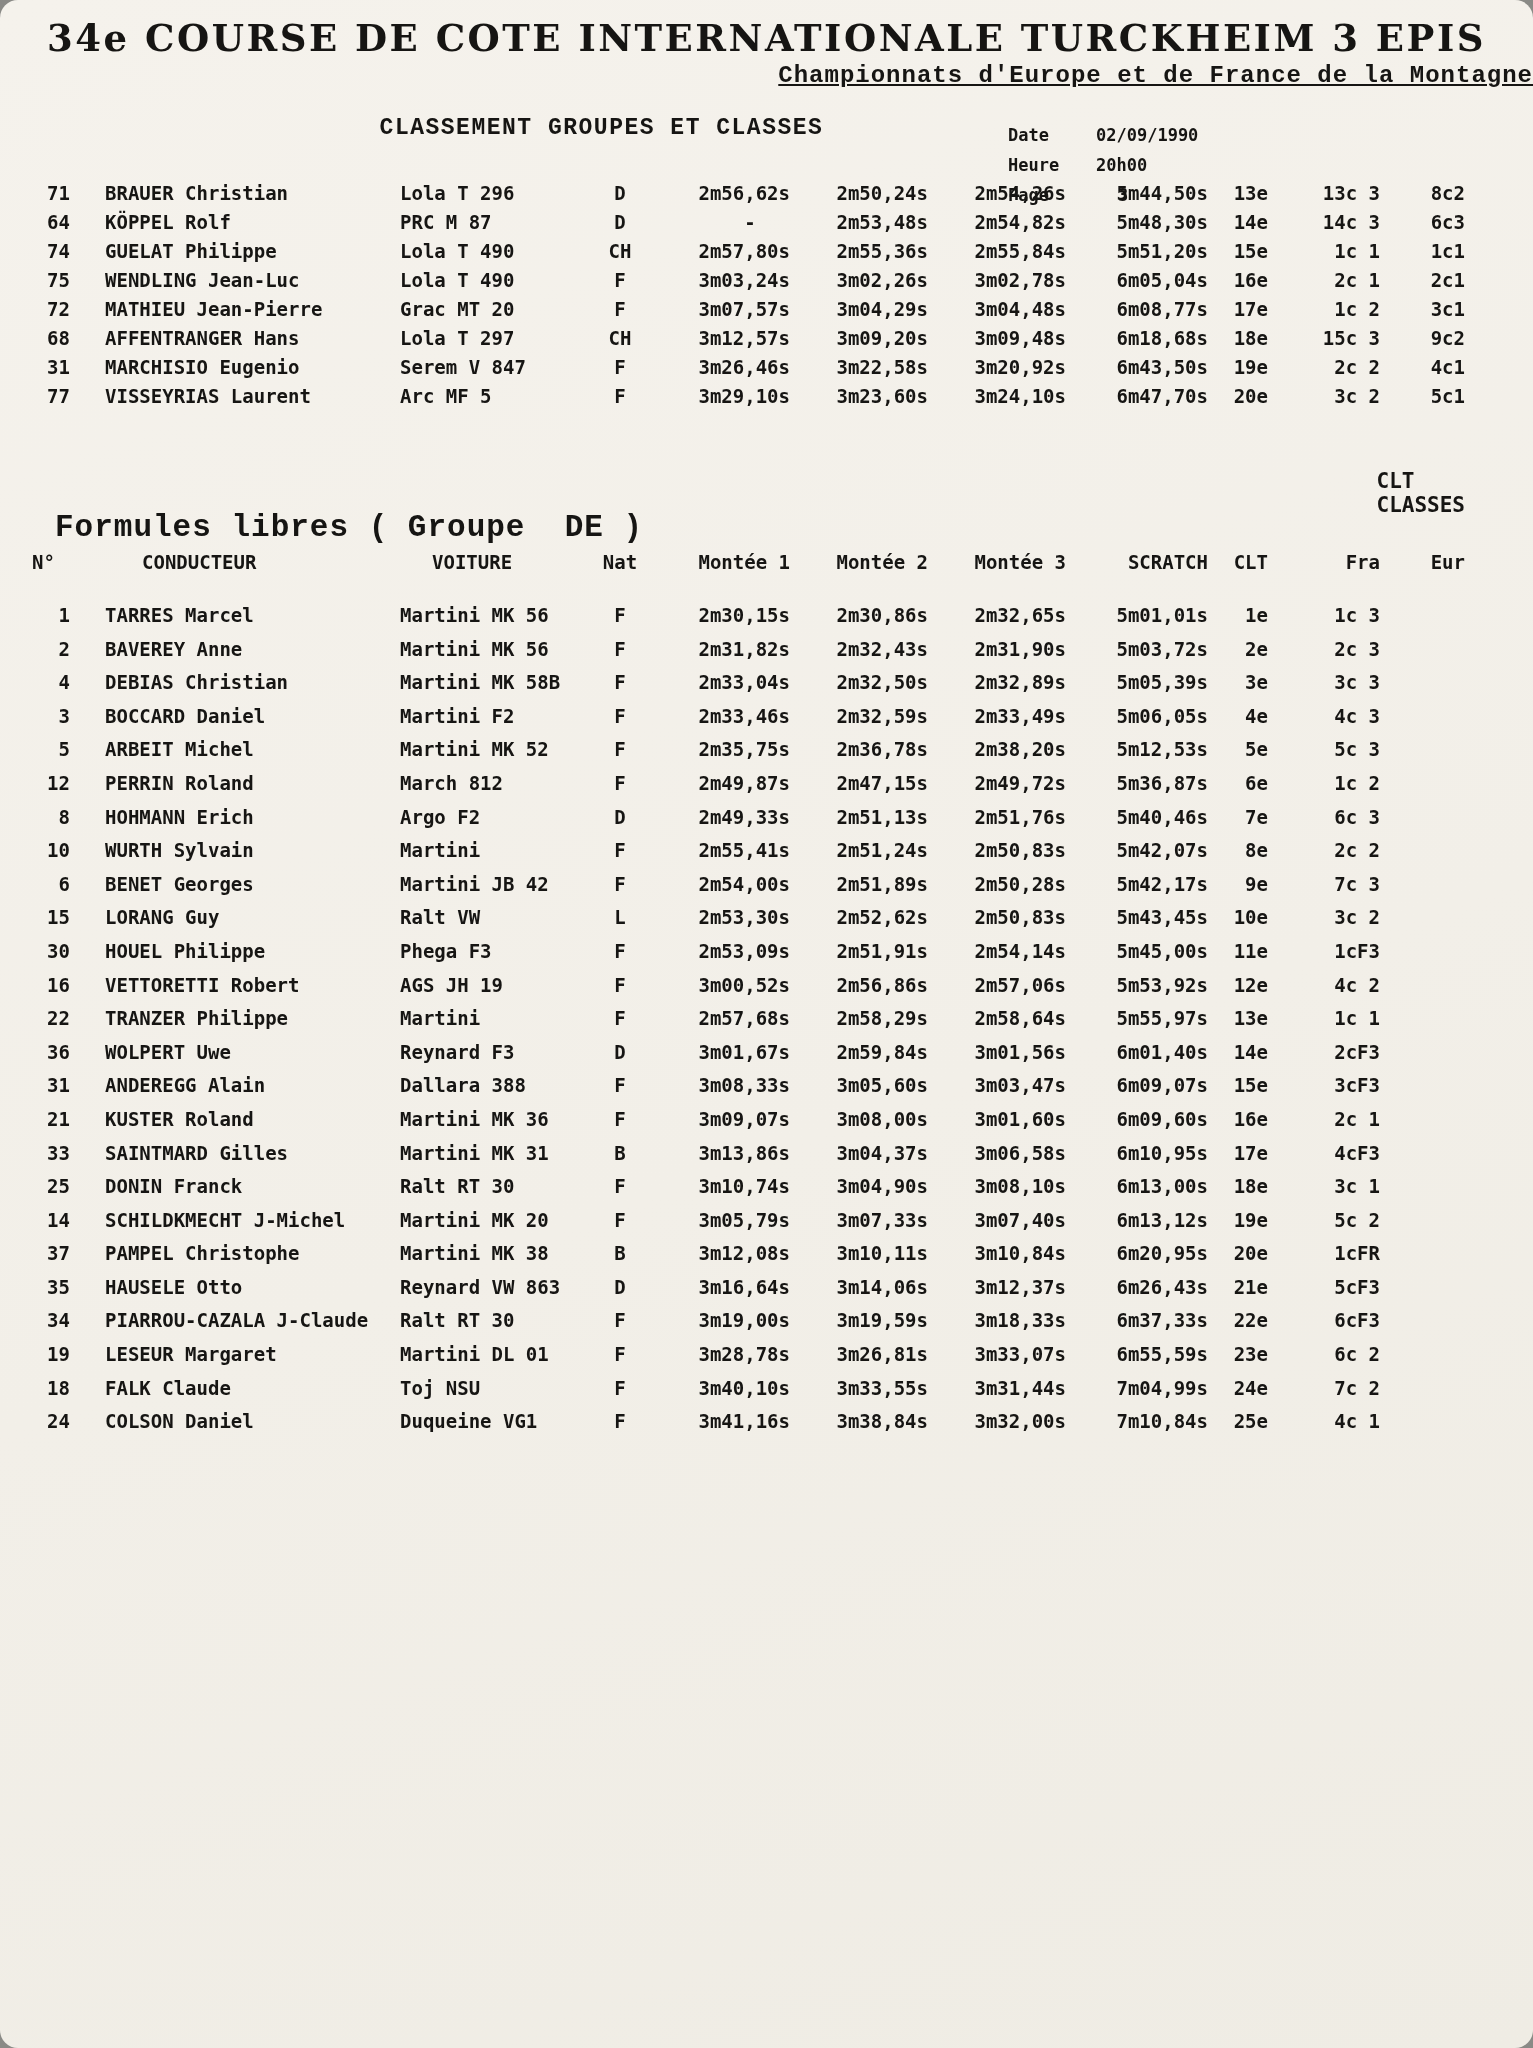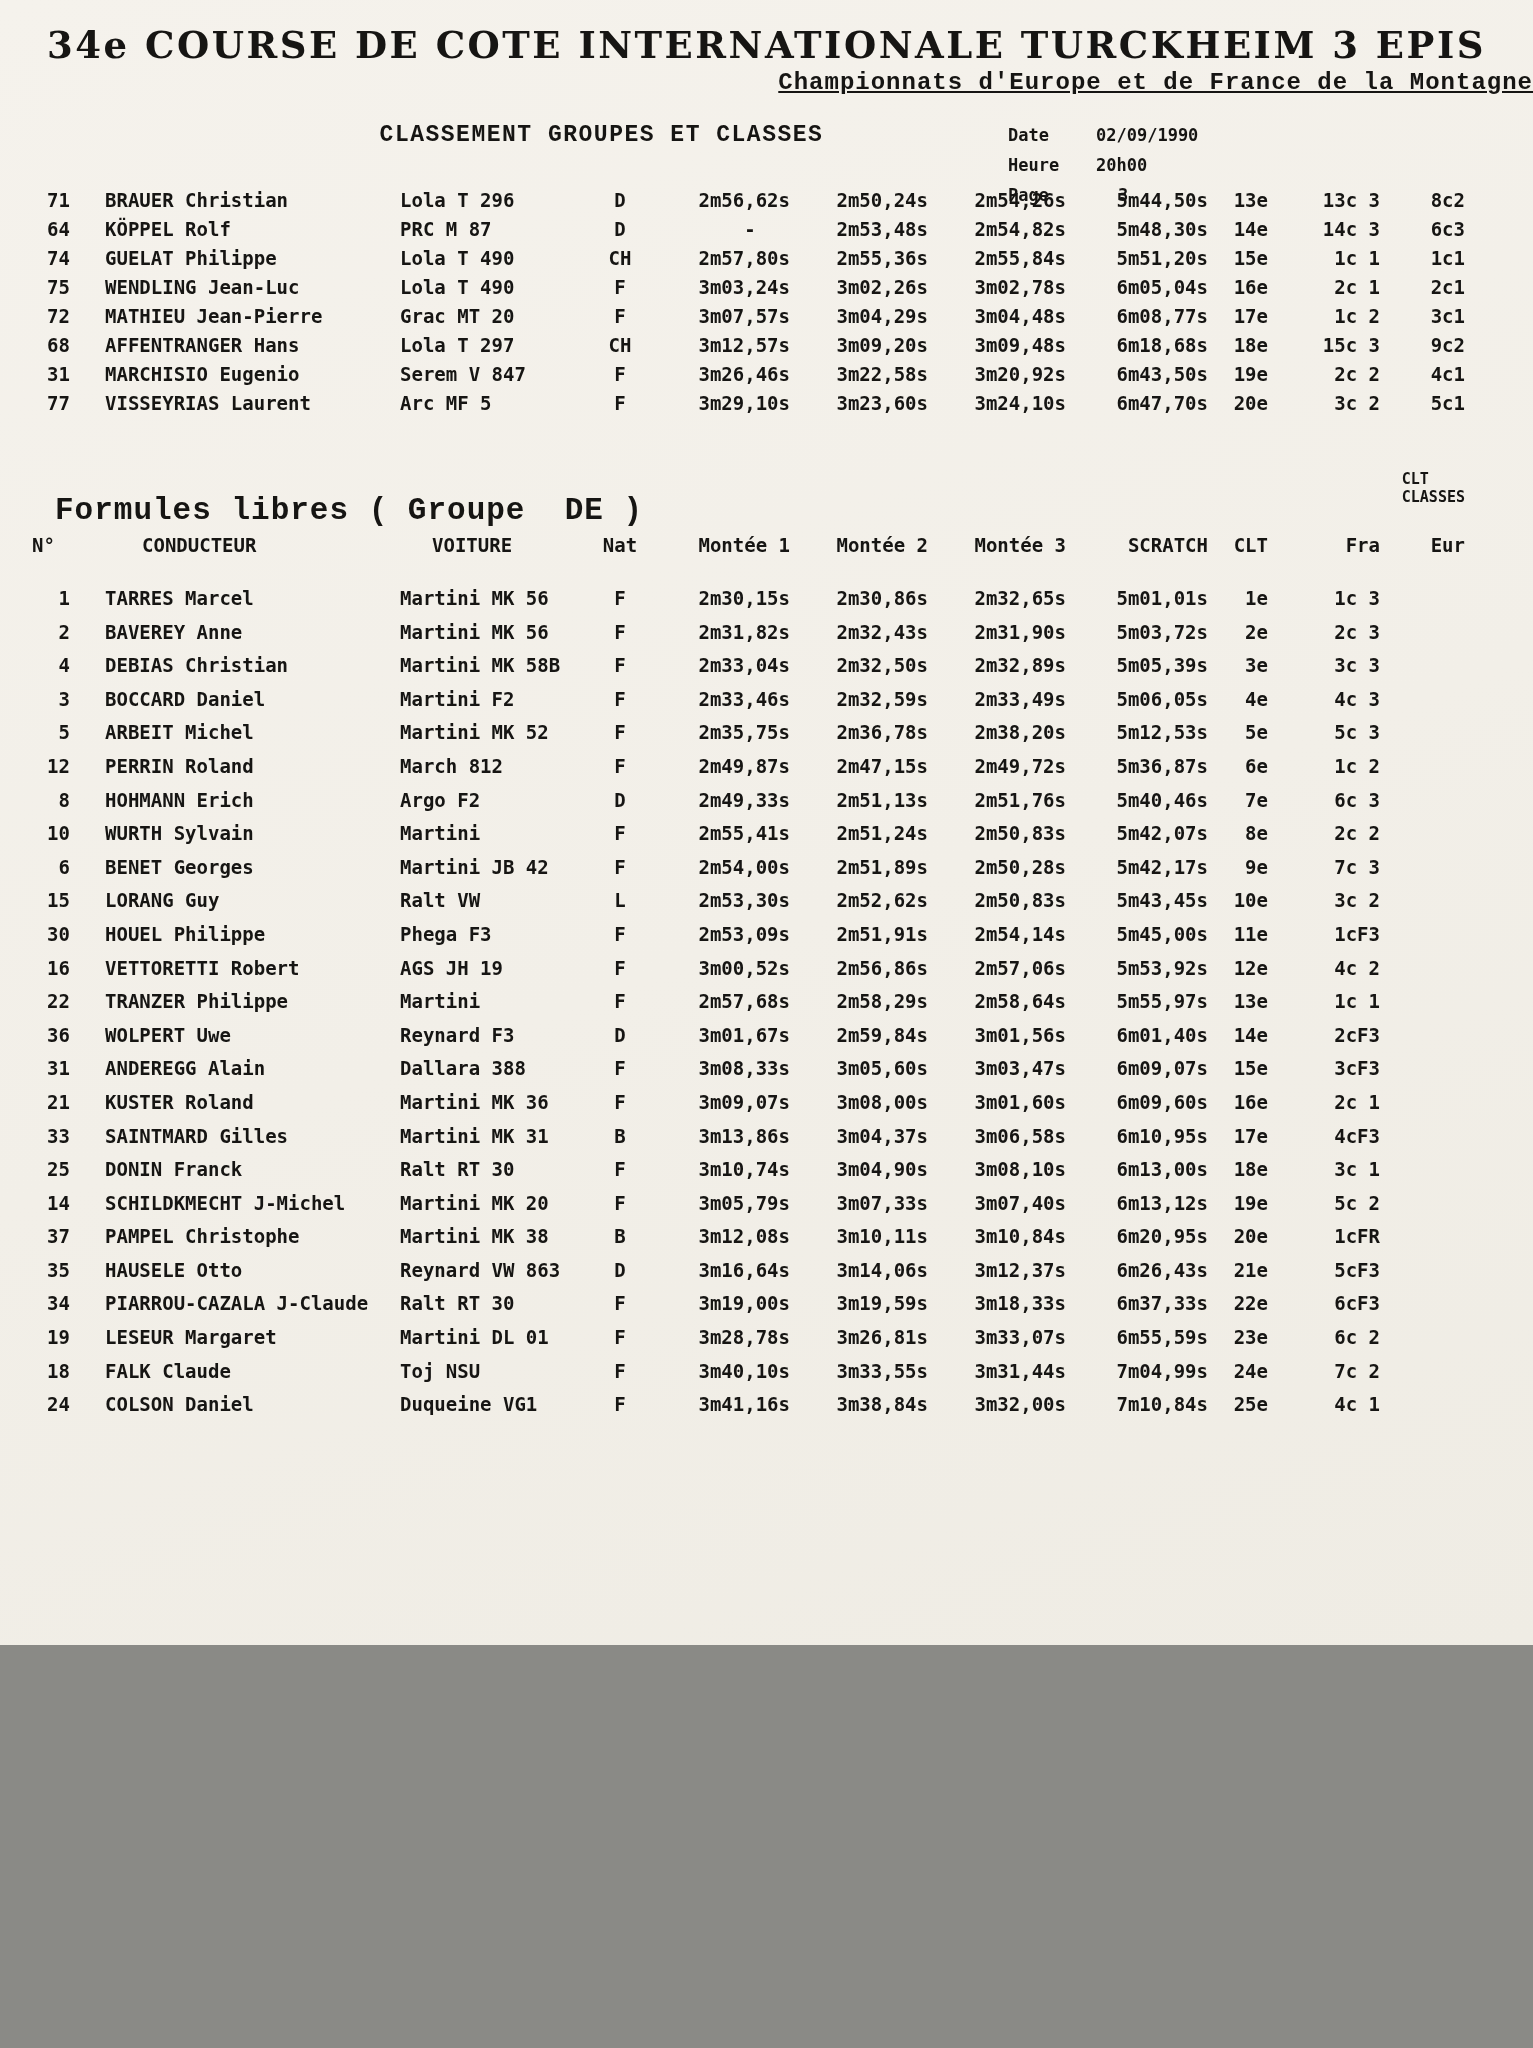--- a/index.html
+++ b/index.html
@@ -1,26 +1,27 @@
 <!DOCTYPE html>
 <html><head>
 <meta charset="utf-8">
 <style>
   html,body { margin:0; padding:0; }
   body { background:#8a8a86; }
   .page {
     position:relative;
-    width:1533px; height:1645px;
+    width:1533px; height:2048px;
     margin:0 auto;
     background:linear-gradient(160deg,#f5f2ec 0%,#f2efe8 55%,#efece4 100%);
     color:#161513;
     box-sizing:border-box;
-    padding-top:23px;
+    padding-top:16px;
     overflow:hidden;
     font-family:"DejaVu Sans Mono", monospace;
+    border-radius:18px;
   }
   .title {
     text-align:center;
     font-family:"DejaVu Serif", serif;
     font-weight:bold;
     font-size:37px;
     letter-spacing:2.5px;
     white-space:pre;
   }
   .subtitle {
@@ -89,21 +90,21 @@
   }
   .section-title {
     font-family:"Liberation Mono", monospace;
     font-weight:bold;
     font-size:31px;
     letter-spacing:1px;
     padding-left:25px;
     white-space:pre;
   }
   .clt-classes {
-    font-size:15px;
+    font-size:21px;
     font-weight:bold;
     white-space:pre;
     padding-bottom:4px;
   }
   .clt-classes span { margin-left:28px; }
 
   table.main thead th {
     font-size:19px;
     font-weight:bold;
     padding-top:6px;

